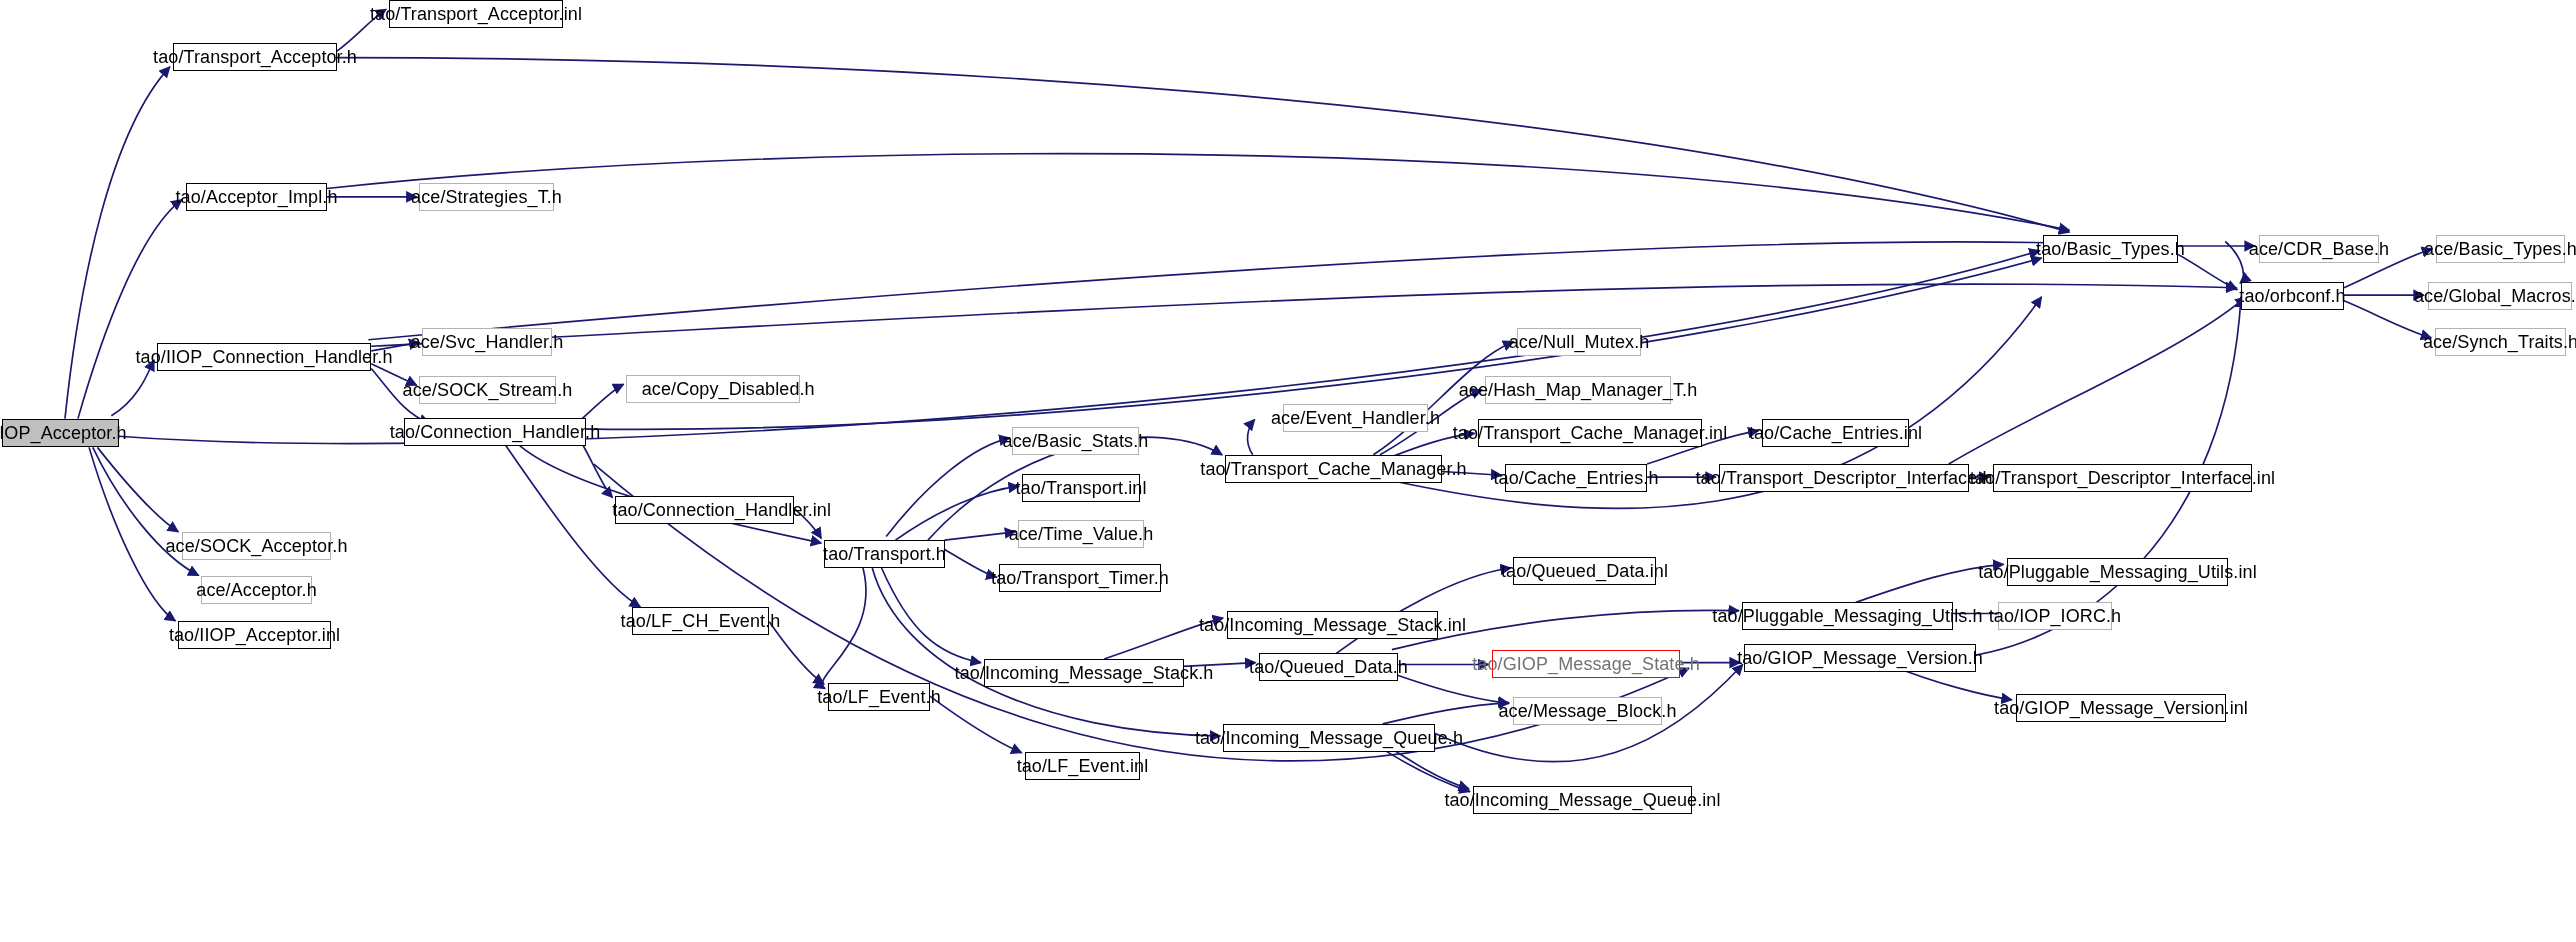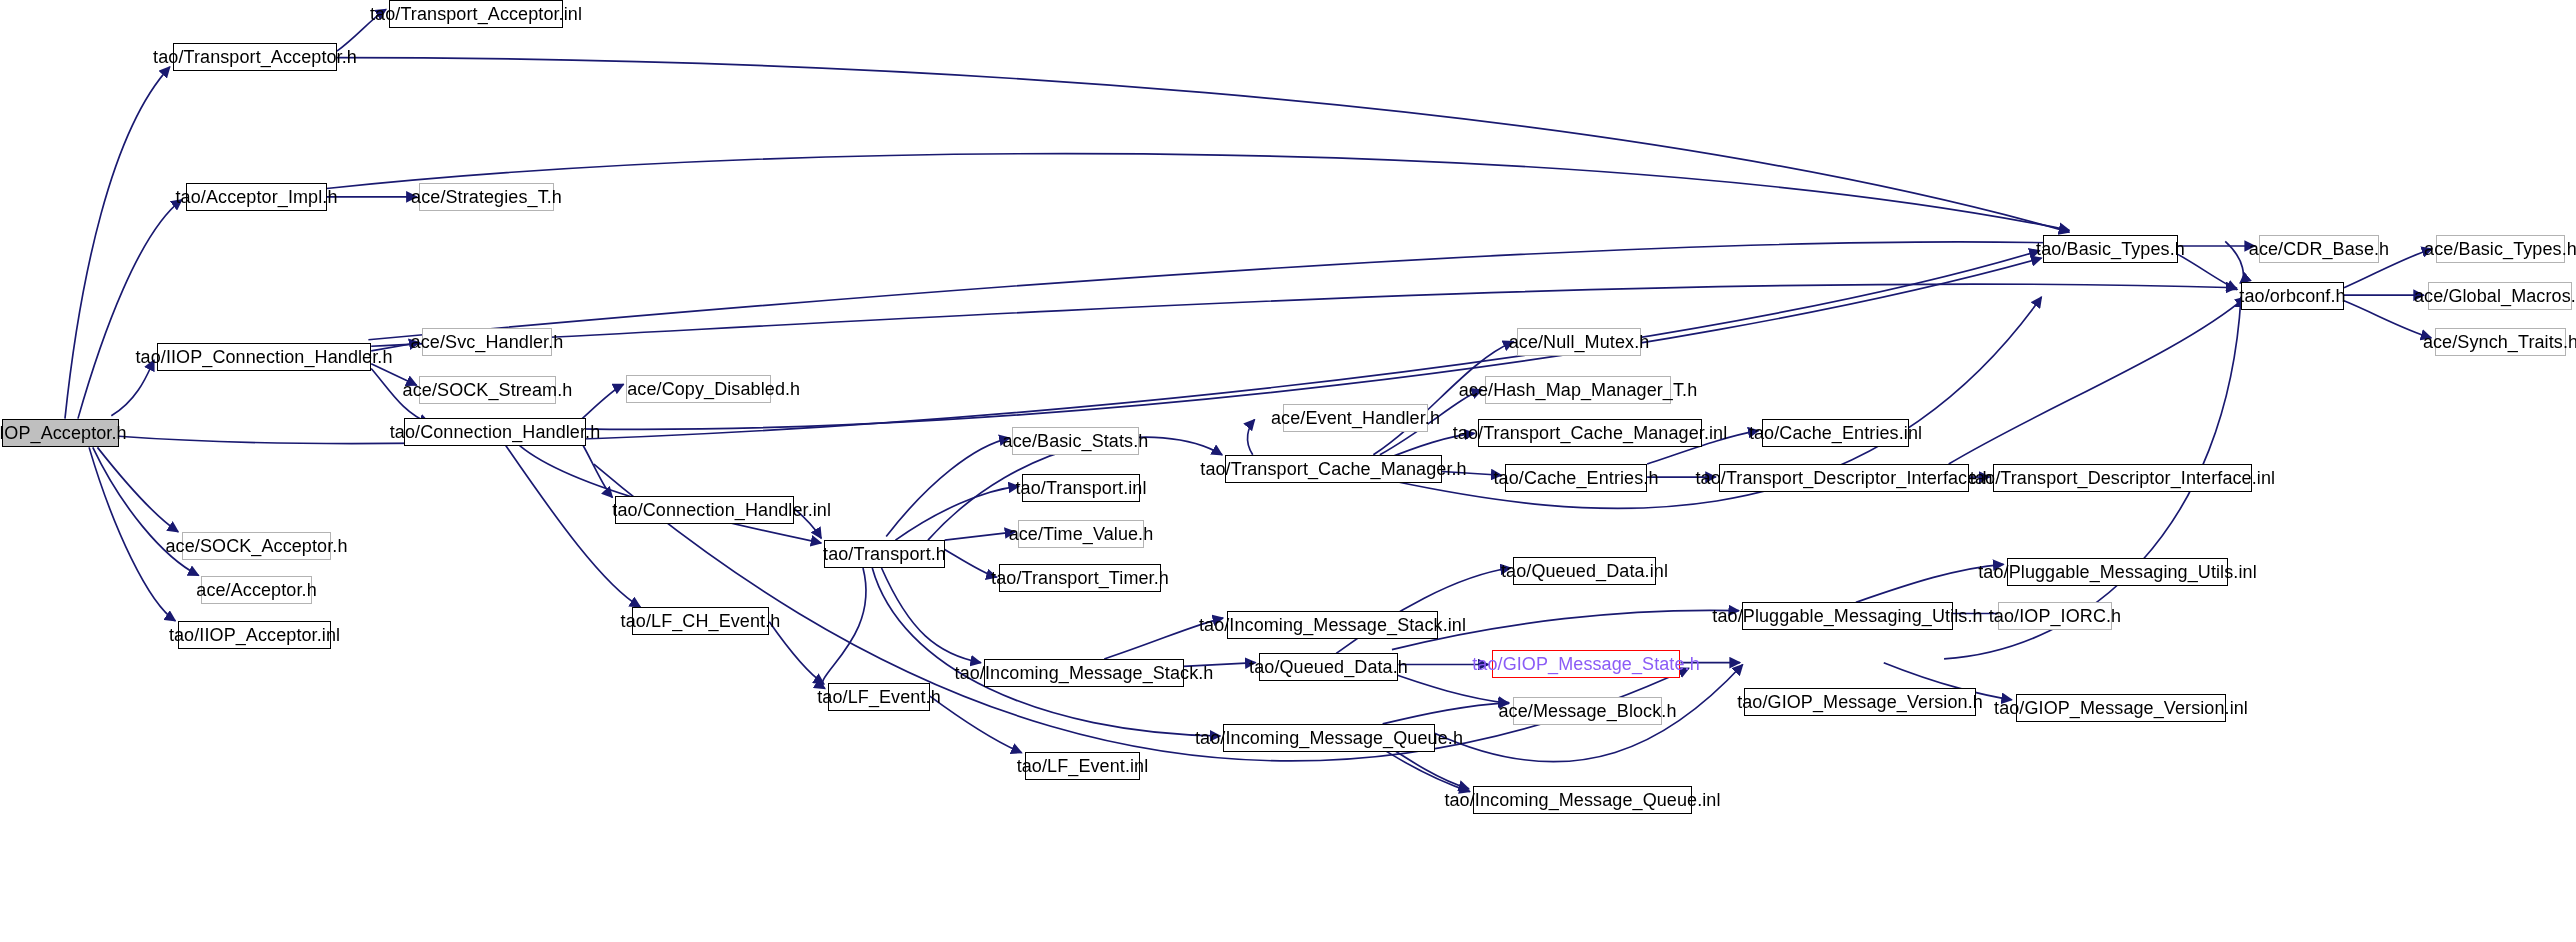--- a/index.html
+++ b/index.html
@@ -43,21 +43,21 @@
   }
   .node.ext {
     border: 0.9px solid #b3b3b3;
   }
   .node.root {
     background: #bfbfbf;
     border: 0.9px solid #000000;
   }
   .node.highlight {
     border: 0.9px solid #ff0000;
-    color: #8b5cf6;
+    color: #737373;
   }
 </style>
 </head>
 <body>
 
 <div id="graph-root">
 
   <svg id="edge-layer" viewBox="0 0 2776 1016" xmlns="http://www.w3.org/2000/svg">
     <defs>
       <marker id="ah" viewBox="0 0 10 10" refX="9" refY="5" markerWidth="7" markerHeight="7" orient="auto-start-reverse">
@@ -165,21 +165,21 @@
   <div class="node ext" style="left:419px; top:183px; width:135px;">ace/Strategies_T.h</div>
 
   <div class="node" style="left:157px; top:343px; width:214px;">tao/IIOP_Connection_Handler.h</div>
 
   <div class="node ext" style="left:422px; top:328px; width:130px;">ace/Svc_Handler.h</div>
 
   <div class="node ext" style="left:419px; top:376px; width:137px;">ace/SOCK_Stream.h</div>
 
   <div class="node" style="left:404px; top:418px; width:182px;">tao/Connection_Handler.h</div>
 
-  <div class="node ext" style="left:626px; top:375px; width:145px;padding-left:36px;">ace/Copy_Disabled.h</div>
+  <div class="node ext" style="left:626px; top:375px; width:174px;padding-left:36px;">ace/Copy_Disabled.h</div>
 
   <div class="node" style="left:615px; top:496px; width:179px;padding-left:40px;">tao/Connection_Handler.inl</div>
 
   <div class="node ext" style="left:182px; top:532px; width:149px;">ace/SOCK_Acceptor.h</div>
 
   <div class="node ext" style="left:201px; top:576px; width:111px;">ace/Acceptor.h</div>
 
   <div class="node" style="left:178px; top:621px; width:153px;">tao/IIOP_Acceptor.inl</div>
 
   <div class="node" style="left:824px; top:540px; width:121px;">tao/Transport.h</div>
@@ -231,21 +231,21 @@
   <div class="node ext" style="left:1998px; top:602px; width:114px;">tao/IOP_IORC.h</div>
 
   <div class="node" style="left:1227px; top:611px; width:211px;">tao/Incoming_Message_Stack.inl</div>
 
   <div class="node" style="left:984px; top:659px; width:200px;">tao/Incoming_Message_Stack.h</div>
 
   <div class="node" style="left:1259px; top:653px; width:139px;">tao/Queued_Data.h</div>
 
   <div class="node highlight" style="left:1492px; top:650px; width:188px;">tao/GIOP_Message_State.h</div>
 
-  <div class="node" style="left:1744px; top:688px; width:232px;">tao/GIOP_Message_Version.h</div>
+  <div class="node" style="left:1744px; top:644px; width:232px;">tao/GIOP_Message_Version.h</div>
 
   <div class="node" style="left:2016px; top:694px; width:210px;">tao/GIOP_Message_Version.inl</div>
 
   <div class="node ext" style="left:1513px; top:697px; width:149px;">ace/Message_Block.h</div>
 
   <div class="node" style="left:1223px; top:724px; width:212px;">tao/Incoming_Message_Queue.h</div>
 
   <div class="node" style="left:1473px; top:786px; width:219px;">tao/Incoming_Message_Queue.inl</div>
 
   <div class="node" style="left:632px; top:607px; width:137px;">tao/LF_CH_Event.h</div>

